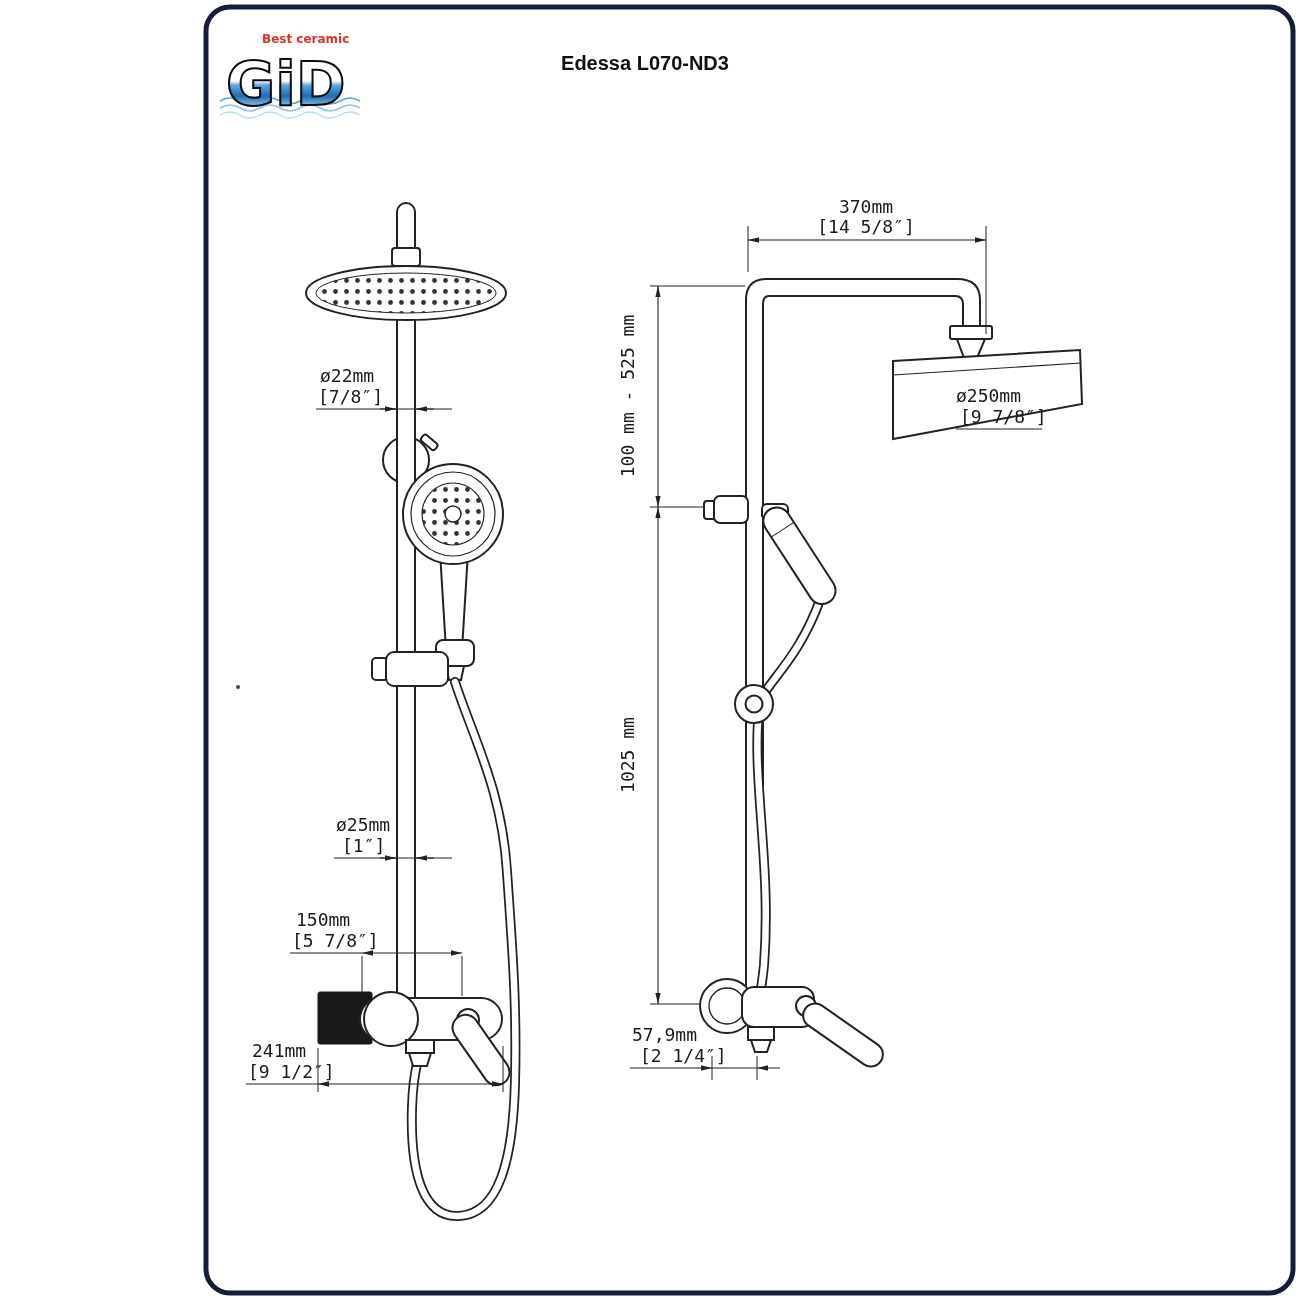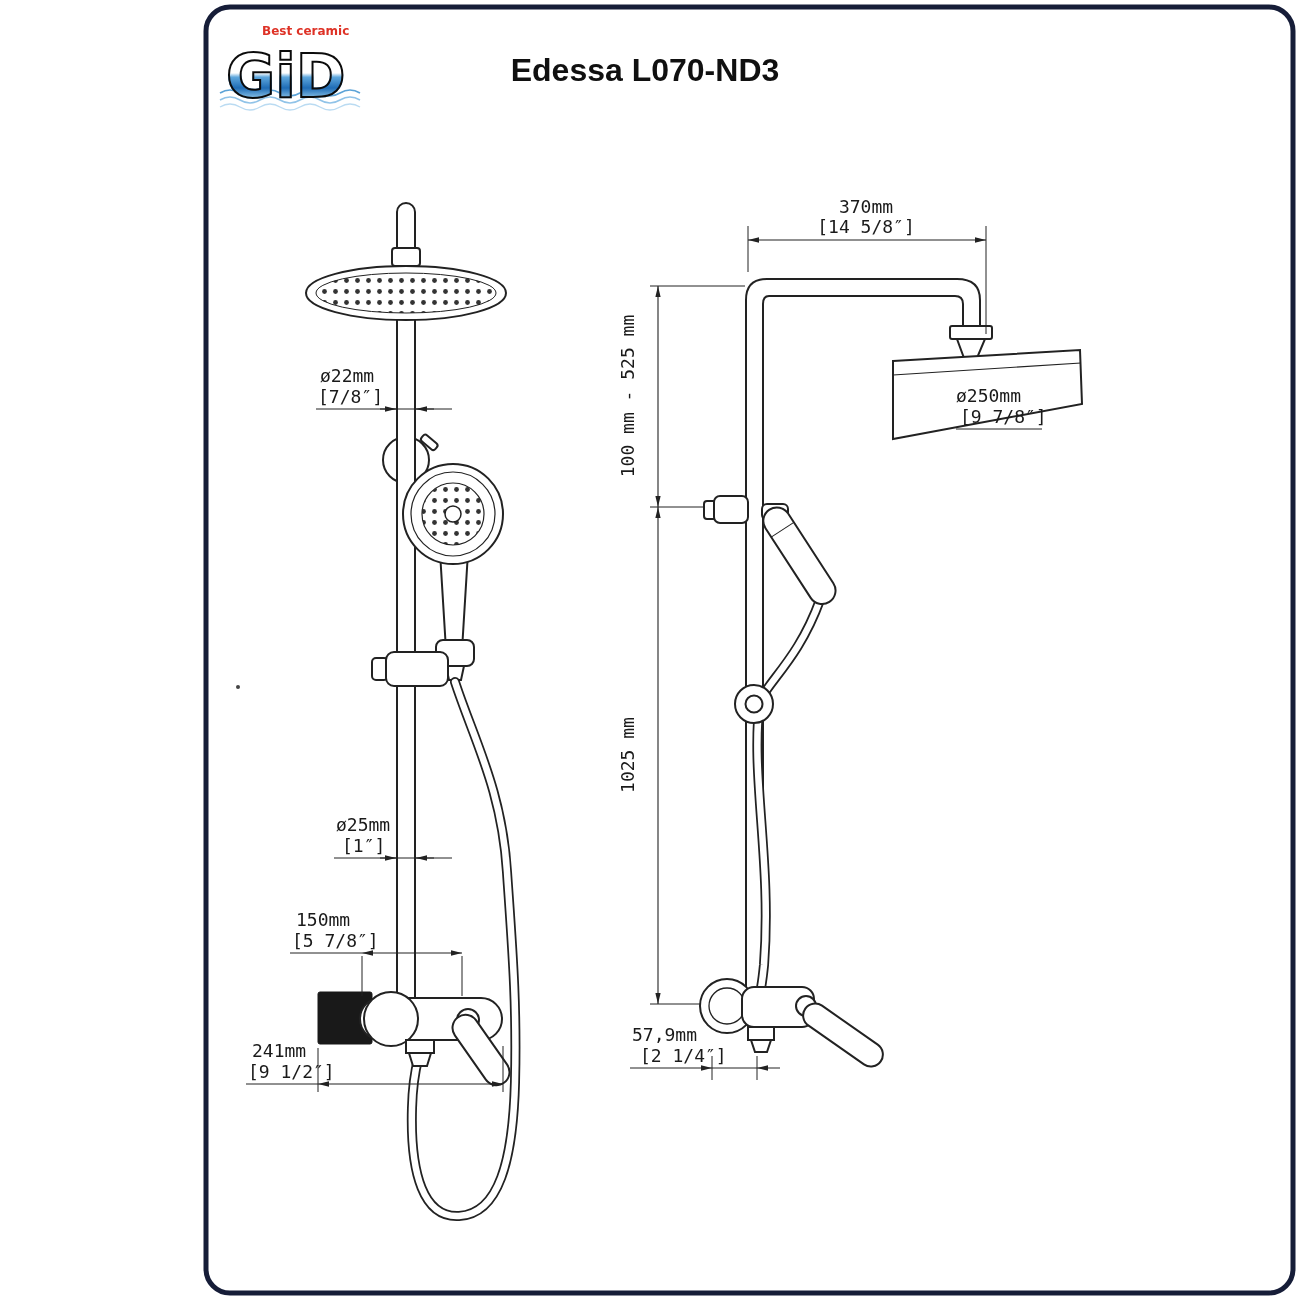--- a/index.html
+++ b/index.html
@@ -9,34 +9,34 @@
   .lnf {stroke:#222;stroke-width:2;fill:#fff;}
   .thin{stroke:#222;stroke-width:1;fill:none;}
   .thin2{stroke:#222;stroke-width:1.2;fill:none;}
   .dim {stroke:#222;stroke-width:1.1;fill:none;marker-start:url(#arr);marker-end:url(#arr);}
   .dimE{marker-end:url(#arr);}
   .hoseO{stroke:#222;stroke-width:10;fill:none;stroke-linecap:round;}
   .hoseI{stroke:#fff;stroke-width:6.5;fill:none;stroke-linecap:round;}
   .dtxt{font-family:"DejaVu Sans Mono",monospace;font-size:18px;fill:#1a1a1a;}
 
   
-  .logo{position:absolute;left:226px;top:18px;width:150px;height:86px;}
+  .logo{position:absolute;left:226px;top:26px;width:150px;height:86px;}
   .logo-text{position:relative;z-index:2;margin-top:28px;
              font-family:"DejaVu Sans",sans-serif;font-weight:bold;font-size:60px;line-height:1;
              color:#14549c;-webkit-text-stroke:2px #0b0b0b;}
   @supports (-webkit-background-clip: text) {
     .logo-text{background:linear-gradient(180deg,#ffffff 0%,#ffffff 45%,#5ea7dd 52%,#1f6cb5 70%,#8ec6ea 88%,#bfe0f5 100%);
                -webkit-background-clip:text;background-clip:text;color:transparent;}
   }
   .logo-tagline{position:absolute;z-index:3;top:6px;left:36px;color:#de3226;
                 font-size:12px;font-weight:bold;font-family:"DejaVu Sans",sans-serif;white-space:nowrap;}
   .logo-waves{position:absolute;z-index:1;left:-8px;bottom:-8px;}
 
   .title{position:absolute;left:645px;top:52px;transform:translateX(-50%);
-         font-family:"Liberation Sans",sans-serif;font-weight:bold;font-size:32px;color:#101010;white-space:nowrap;}
+         font-family:"Liberation Sans",sans-serif;font-weight:bold;font-size:20px;color:#101010;white-space:nowrap;}
 </style>
 </head>
 <body>
 
 <div class="page">
 
   <svg class="drawing" viewBox="0 0 1300 1300">
     <defs>
       <marker id="arr" viewBox="0 0 10 6" refX="10" refY="3" markerWidth="11" markerHeight="7" markerUnits="userSpaceOnUse" orient="auto-start-reverse">
         <path d="M0,0.6 L10,3 L0,5.4 Z" fill="#222"></path>

